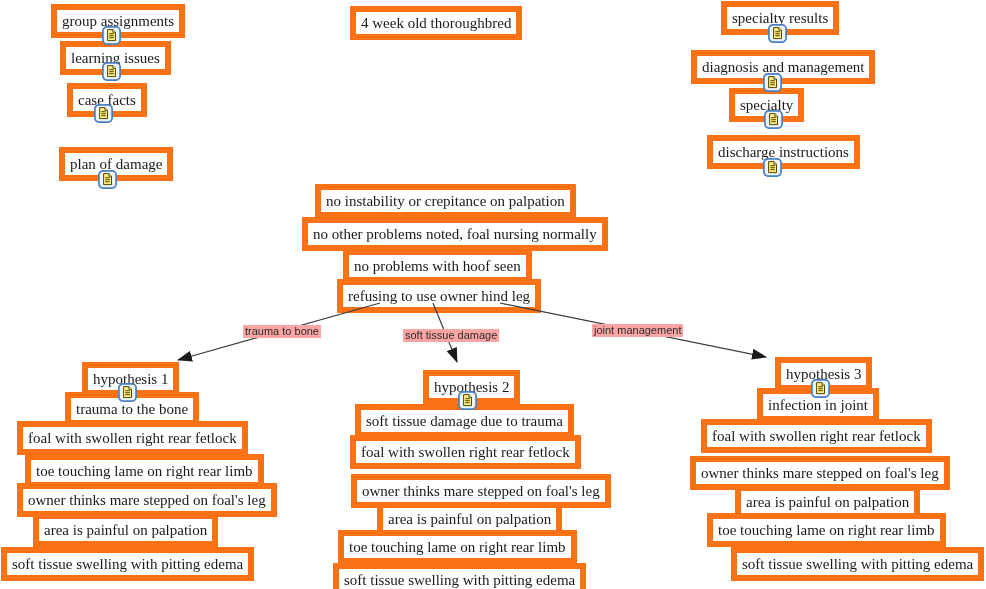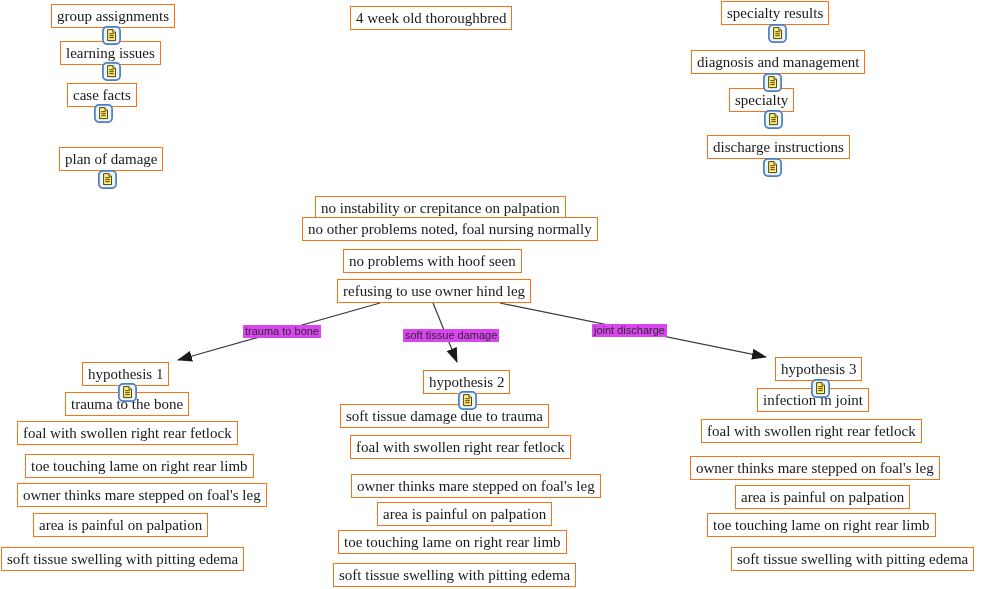--- a/index.html
+++ b/index.html
@@ -4,36 +4,36 @@
 <style>
   html,body{margin:0;padding:0;}
   body{
     width:986px;height:589px;position:relative;overflow:hidden;
     background:#ffffff;
     font-family:"Liberation Serif", serif;
   }
   .node{
     position:absolute;
     box-sizing:border-box;
-    border:1px solid #f97316;
+    border:6px solid #f97316;
     background:#ffffff;
     font-size:15px;
     line-height:18px;
     padding:2px 5px;
     white-space:nowrap;
     text-align:left;
     color:#1a1a1a;
   }
   .links-layer{
     position:absolute;left:0;top:0;width:986px;height:589px;
     pointer-events:none;
   }
   .link-label{
     position:absolute;
-    background:#d946ef;
+    background:#fca5a5;
     font-family:"Liberation Sans", sans-serif;
     font-size:11px;
     line-height:13px;
     padding:0 2px;
     white-space:nowrap;
     color:#2b2b2b;
   }
   .res-icon{
     position:absolute;width:19px;height:19px;
   }
@@ -58,35 +58,35 @@
 <div class="node" style="left:67px;top:83px">case facts</div>
 <div class="node" style="left:59px;top:147px">plan of damage</div>
 
 <div class="node" style="left:350px;top:6px">4 week old thoroughbred</div>
 
 <div class="node" style="left:721px;top:1px">specialty results</div>
 <div class="node" style="left:691px;top:50px">diagnosis and management</div>
 <div class="node" style="left:729px;top:88px">specialty</div>
 <div class="node" style="left:707px;top:135px">discharge instructions</div>
 
-<div class="node" style="left:315px;top:196px">no instability or crepitance on palpation</div>
+<div class="node" style="left:315px;top:184px">no instability or crepitance on palpation</div>
 <div class="node" style="left:302px;top:217px">no other problems noted, foal nursing normally</div>
 <div class="node" style="left:343px;top:249px">no problems with hoof seen</div>
 <div class="node" style="left:337px;top:279px">refusing to use owner hind leg</div>
 
 <div class="node" style="left:82px;top:362px">hypothesis 1</div>
 <div class="node" style="left:65px;top:392px">trauma to the bone</div>
 <div class="node" style="left:17px;top:421px">foal with swollen right rear fetlock</div>
 <div class="node" style="left:25px;top:454px">toe touching lame on right rear limb</div>
 <div class="node" style="left:17px;top:483px">owner thinks mare stepped on foal's leg</div>
 <div class="node" style="left:33px;top:513px">area is painful on palpation</div>
 <div class="node" style="left:1px;top:547px">soft tissue swelling with pitting edema</div>
 
 <div class="node" style="left:423px;top:370px">hypothesis 2</div>
-<div class="node" style="left:340px;top:404px">soft tissue damage due to trauma</div>
+<div class="node" style="left:355px;top:404px">soft tissue damage due to trauma</div>
 <div class="node" style="left:350px;top:435px">foal with swollen right rear fetlock</div>
 <div class="node" style="left:351px;top:474px">owner thinks mare stepped on foal's leg</div>
 <div class="node" style="left:377px;top:502px">area is painful on palpation</div>
 <div class="node" style="left:338px;top:530px">toe touching lame on right rear limb</div>
 <div class="node" style="left:333px;top:563px">soft tissue swelling with pitting edema</div>
 
 <div class="node" style="left:775px;top:357px">hypothesis 3</div>
 <div class="node" style="left:757px;top:388px">infection in joint</div>
 <div class="node" style="left:701px;top:419px">foal with swollen right rear fetlock</div>
 <div class="node" style="left:690px;top:456px">owner thinks mare stepped on foal's leg</div>
@@ -100,21 +100,21 @@
       <path d="M0,0 L15,5.5 L0,11 Z" fill="#1a1a1a"></path>
     </marker>
   </defs>
   <line x1="380" y1="303" x2="178" y2="360" stroke="#3a3a3a" stroke-width="1.2" marker-end="url(#arrow)"></line>
   <line x1="433" y1="303" x2="457" y2="362" stroke="#3a3a3a" stroke-width="1.2" marker-end="url(#arrow)"></line>
   <line x1="500" y1="303" x2="766" y2="357" stroke="#3a3a3a" stroke-width="1.2" marker-end="url(#arrow)"></line>
 </svg>
 
 <div class="link-label" style="left:243px;top:325px">trauma to bone</div>
 <div class="link-label" style="left:403px;top:329px">soft tissue damage</div>
-<div class="link-label" style="left:592px;top:324px">joint discharge</div>
+<div class="link-label" style="left:592px;top:324px">joint management</div>
 
 <svg class="res-icon" style="left:102px;top:26px" viewBox="0 0 19 19">
     <use href="#resicon"></use>
   </svg>
 <svg class="res-icon" style="left:102px;top:62px" viewBox="0 0 19 19">
     <use href="#resicon"></use>
   </svg>
 <svg class="res-icon" style="left:94px;top:104px" viewBox="0 0 19 19">
     <use href="#resicon"></use>
   </svg>

